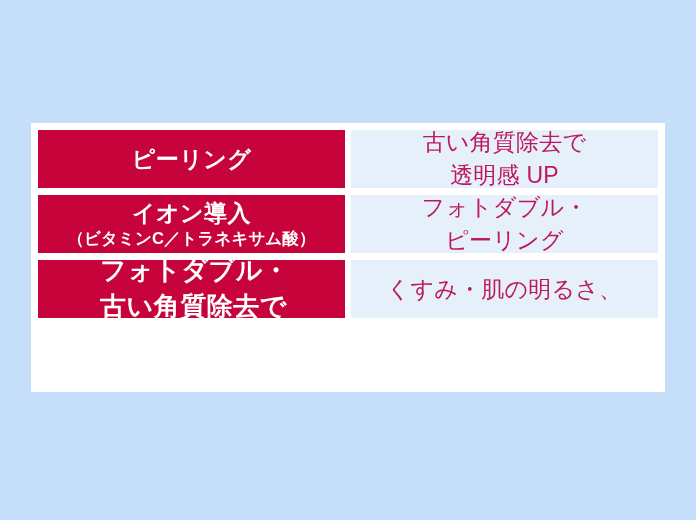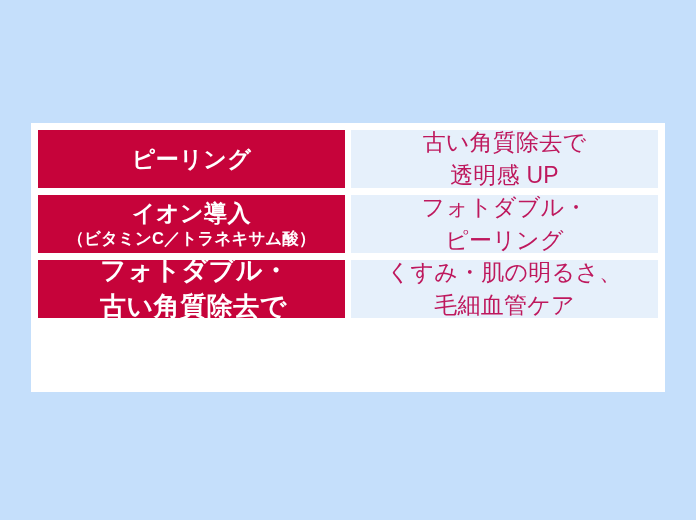--- a/index.html
+++ b/index.html
@@ -140,18 +140,17 @@
     </div>
 
     <div class="table-row">
       <div class="cell cell-name two-big">
         <div class="line-main">フォトダブル・</div>
         <div class="line-main">古い角質除去で</div>
       </div>
       <div class="gutter"></div>
       <div class="cell cell-effect">
         <div class="line">くすみ・肌の明るさ、</div>
-        <div class="line">毛細血管ケア</div>
       </div>
     </div>
 
   </div>
 </div>
 
 </body></html>

